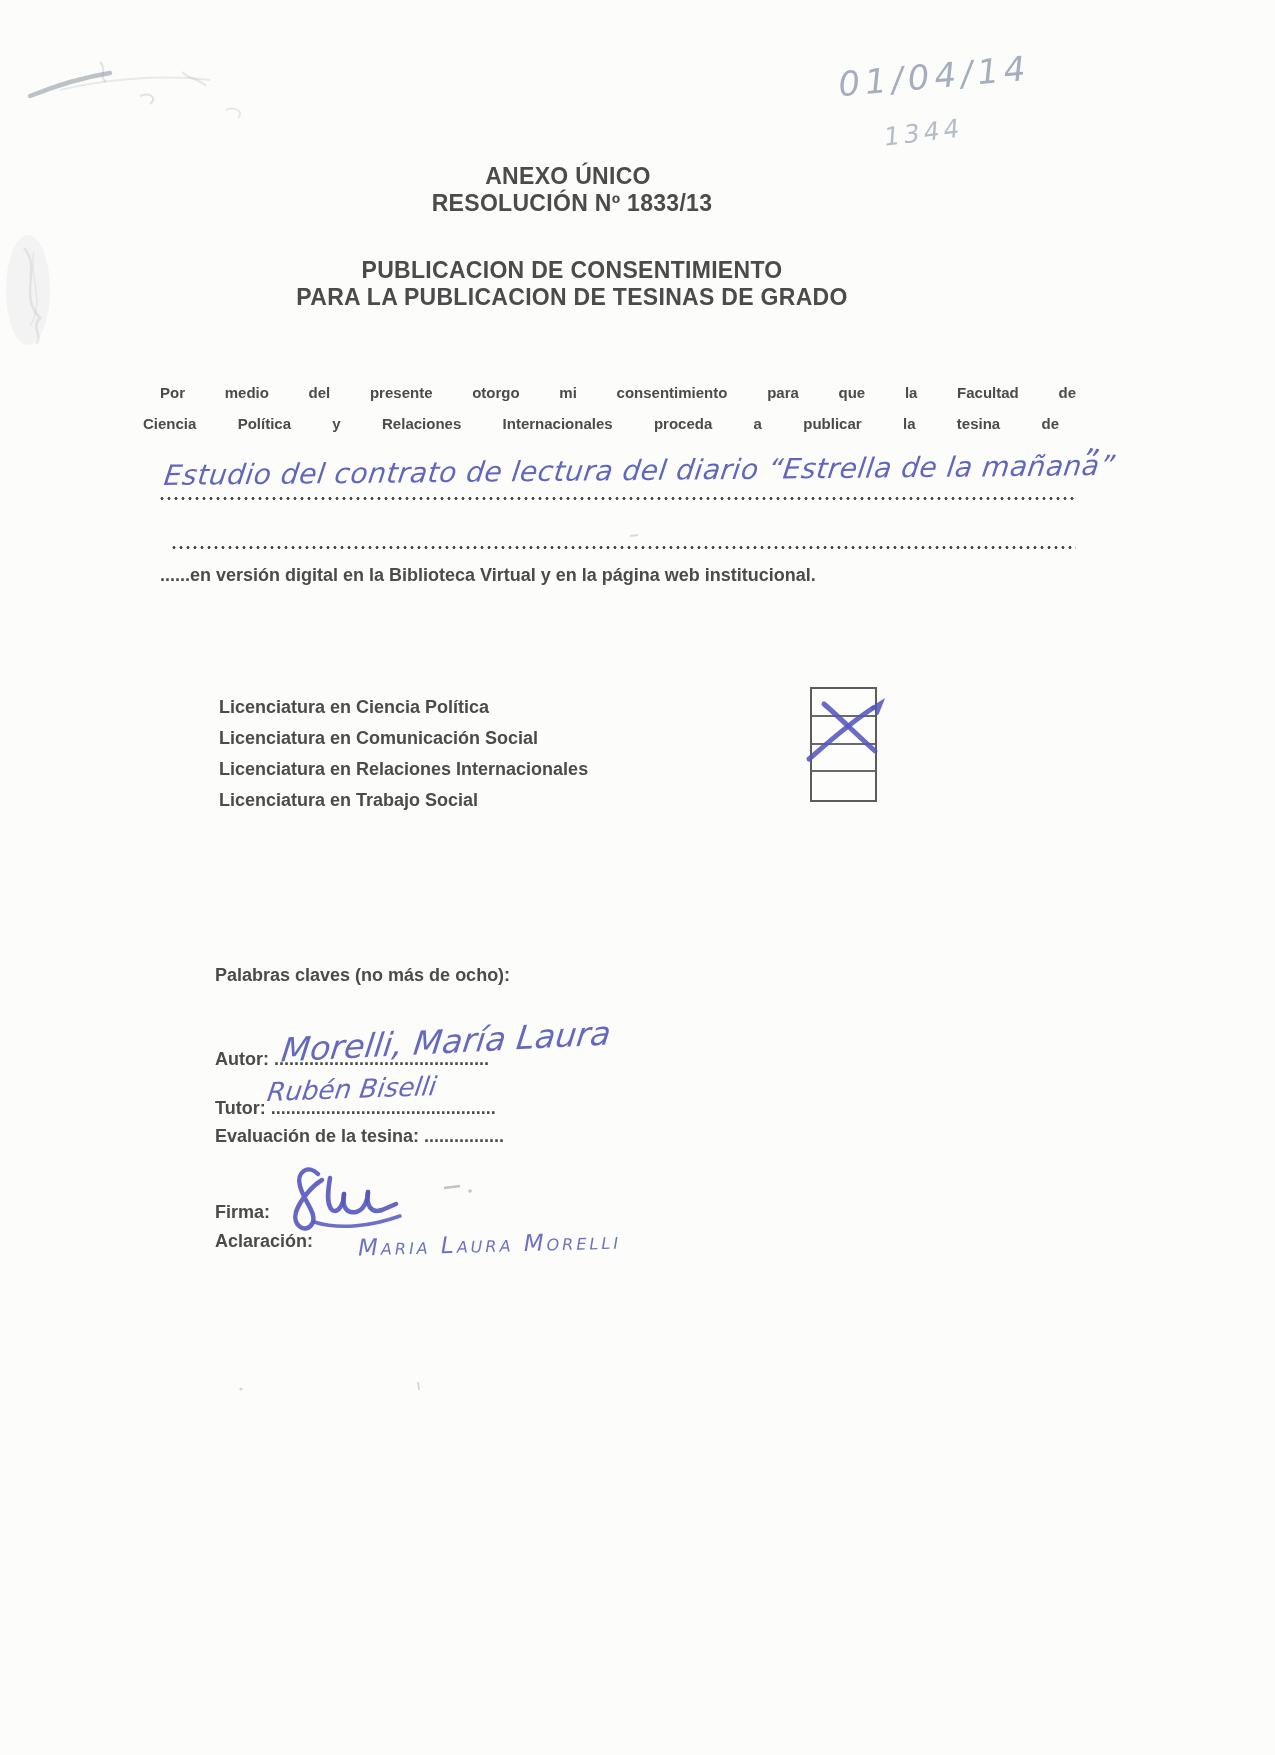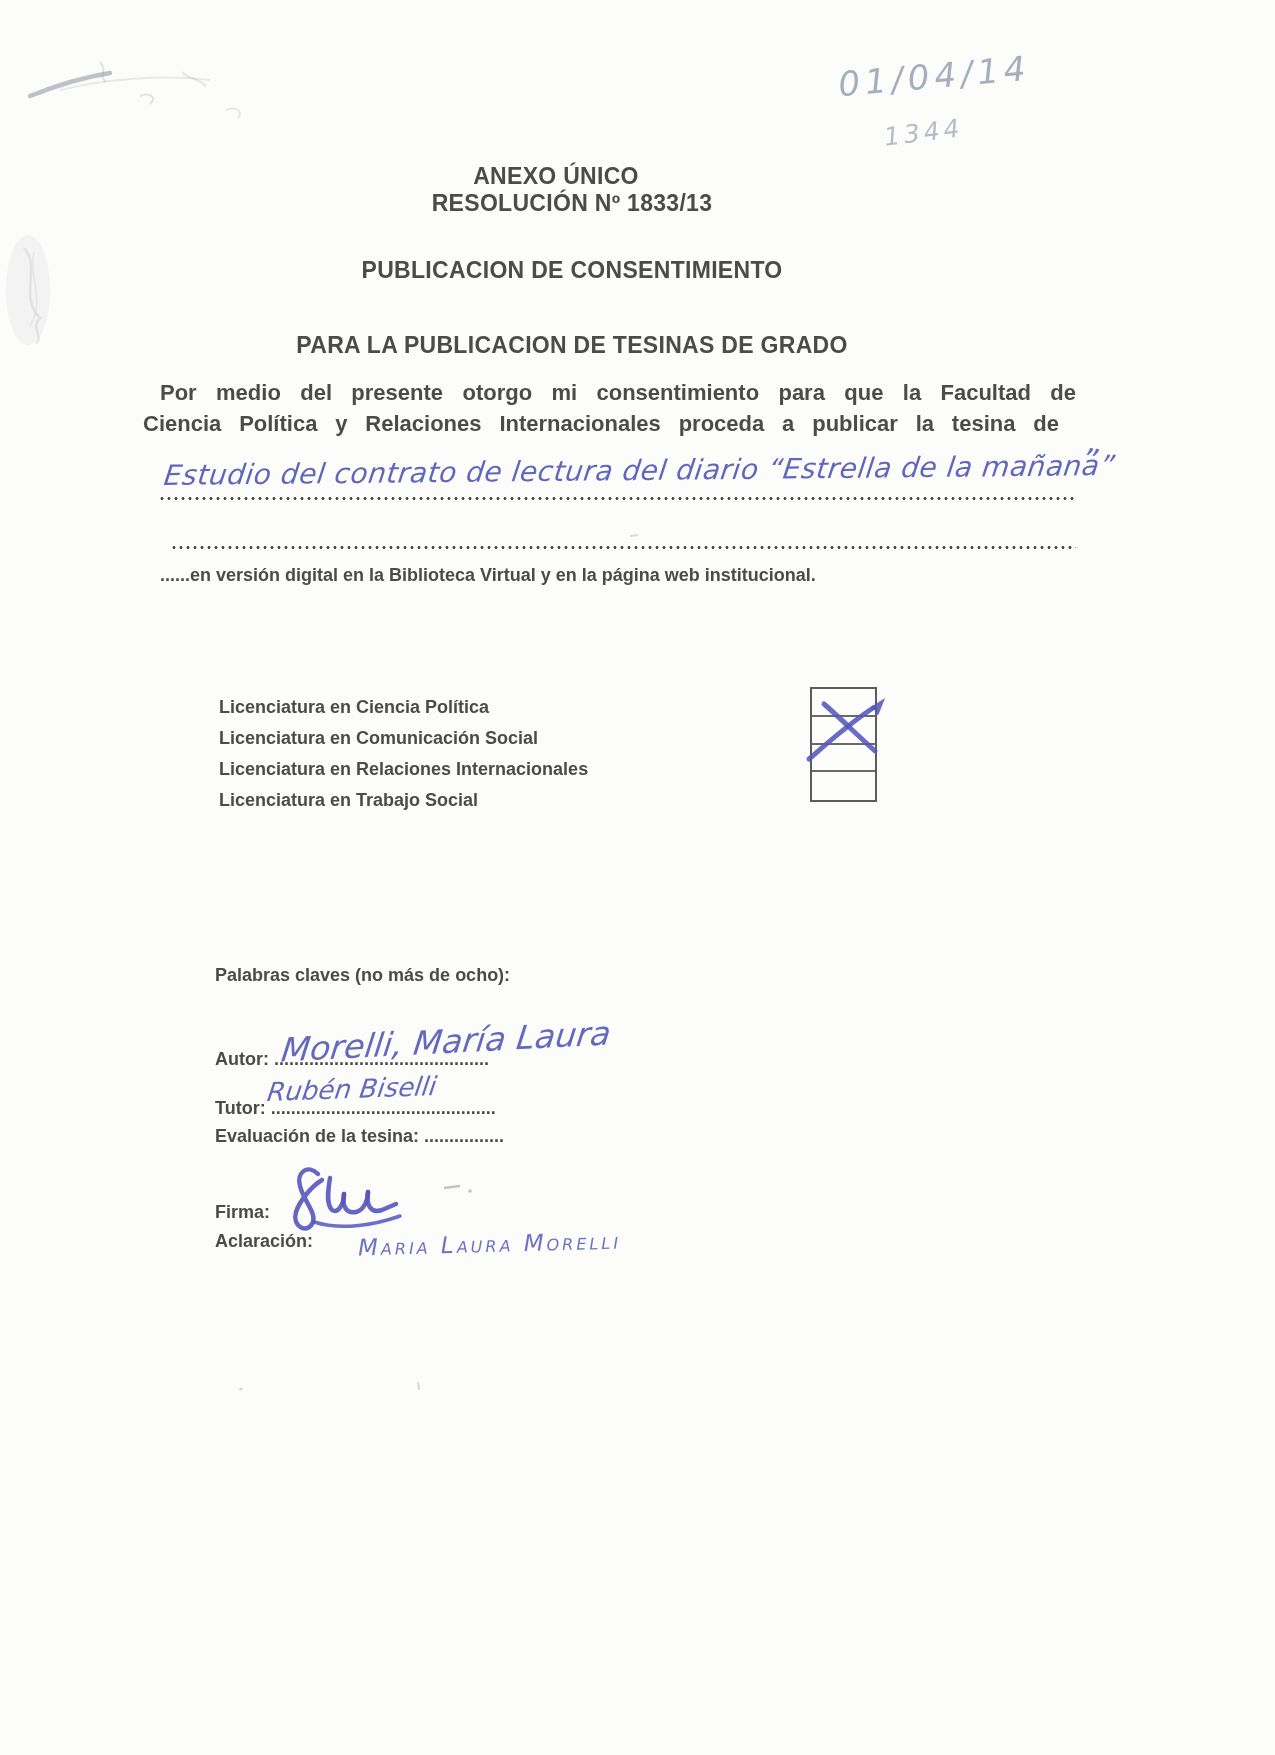--- a/index.html
+++ b/index.html
@@ -10,21 +10,21 @@
     background:#fcfcfa;
     overflow:hidden;
     font-family:"Liberation Sans",sans-serif;
     color:#4b4b4b;
   }
   .print{font-weight:bold;color:#4b4b4b;}
   .abs{position:absolute;}
   .center{text-align:center;}
   .title{font-size:23px;line-height:27px;letter-spacing:.3px;}
   .para-line{
-    font-size:22px;line-height:31.5px;
+    font-size:15px;line-height:31.5px;
     text-align:justify;text-align-last:justify;
     width:916px;white-space:nowrap;
   }
   .body-line{font-size:18px;line-height:31px;}
   .dotline{
     height:5px;
     background-image:radial-gradient(circle at 2px 2.5px,#4f4f4f 1.35px,rgba(0,0,0,0) 1.7px);
     background-size:7px 5px;background-repeat:repeat-x;
   }
   .ink{
@@ -69,24 +69,24 @@
     <path d="M444,1188 l16,-2" stroke="#8a8a8a" stroke-width="2.5" opacity="0.5"></path>
     <circle cx="470" cy="1191" r="1.8" fill="#8a8a8a" opacity="0.5"></circle>
     <circle cx="241" cy="1389" r="1.6" fill="#9a9a9a" opacity="0.4"></circle>
     <path d="M418,1382 l1,8" stroke="#9a9a9a" stroke-width="1.8" opacity="0.4"></path>
     <path d="M630,536 l8,-1" stroke="#9a9a9a" stroke-width="2" opacity="0.35"></path>
   </svg>
 
   <div class="abs pencil hw-date" style="left:838px;top:56px;">01/04/14</div>
   <div class="abs pencil hw-num" style="left:884px;top:118px;">1344</div>
 
-  <div class="abs print title center" style="left:156px;top:163px;width:800px;">ANEXO ÚNICO</div>
+  <div class="abs print title center" style="left:168px;top:163px;width:800px;">ANEXO ÚNICO</div>
   <div class="abs print title center" style="left:172px;top:190px;width:800px;">RESOLUCIÓN Nº 1833/13</div>
   <div class="abs print title center" style="left:172px;top:257px;width:800px;">PUBLICACION DE CONSENTIMIENTO</div>
-  <div class="abs print title center" style="left:172px;top:284px;width:800px;margin-top:48px;">PARA LA PUBLICACION DE TESINAS DE GRADO</div>
+  <div class="abs print title center" style="left:172px;top:284px;width:800px;">PARA LA PUBLICACION DE TESINAS DE GRADO</div>
 
   <div class="abs print para-line" style="left:160px;top:377px;">Por medio del presente otorgo mi consentimiento para que la Facultad de</div>
   <div class="abs print para-line" style="left:143px;top:408px;">Ciencia Política y Relaciones Internacionales proceda a publicar la tesina de</div>
 
   <div class="abs dotline" style="left:160px;top:496px;width:916px;"></div>
   <div class="abs ink hw-title" style="left:165px;top:454px;">Estudio del contrato de lectura del diario “Estrella de la mañana”</div>
   <div class="abs ink quote-ink" style="left:1082px;top:442px;">”</div>
 
   <div class="abs dotline" style="left:172px;top:545px;width:904px;"></div>
 

